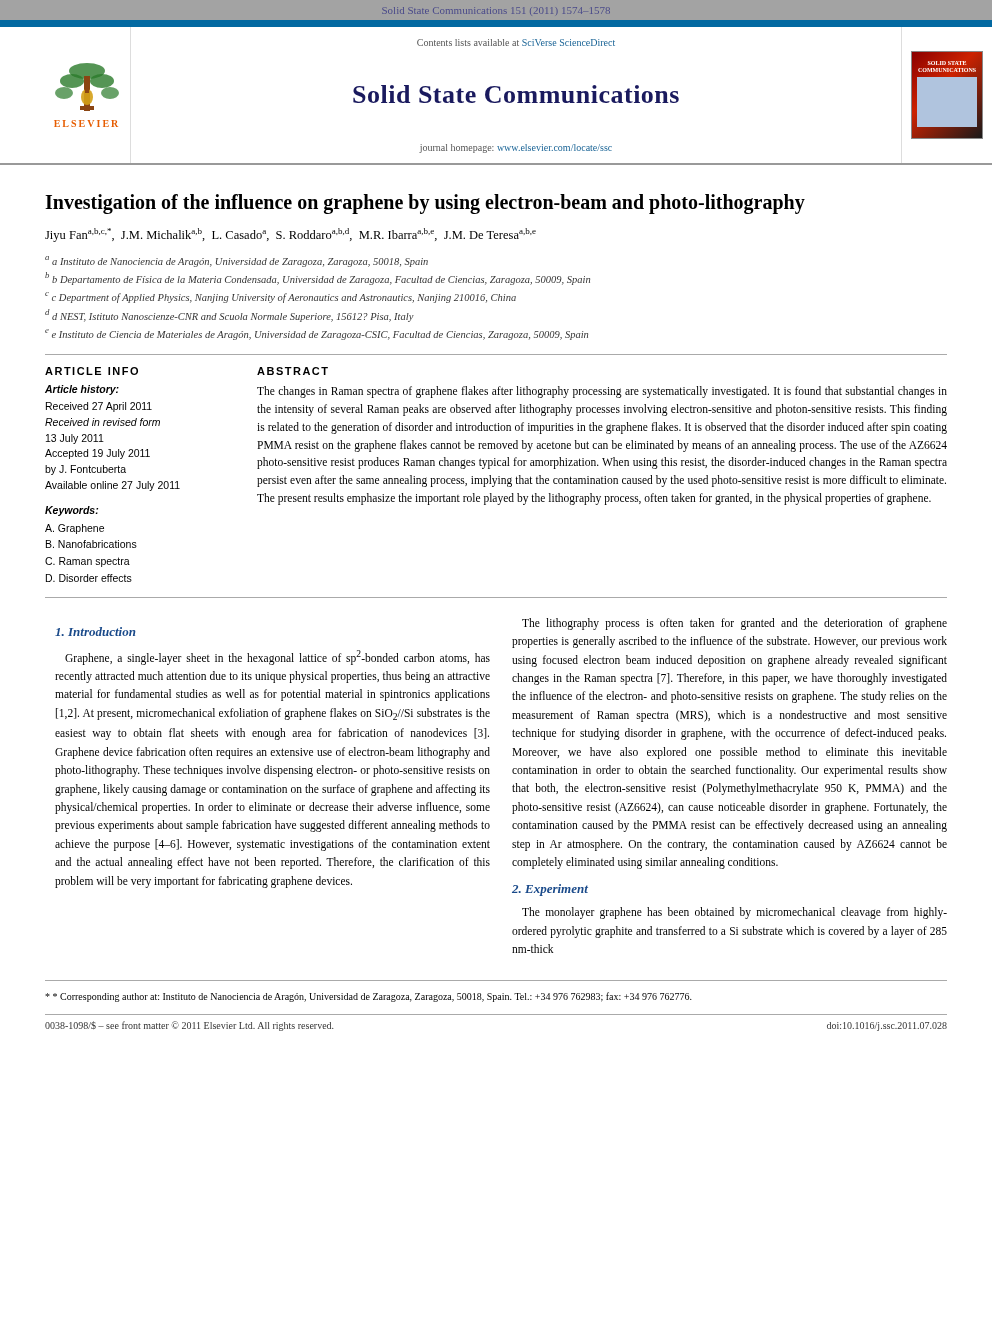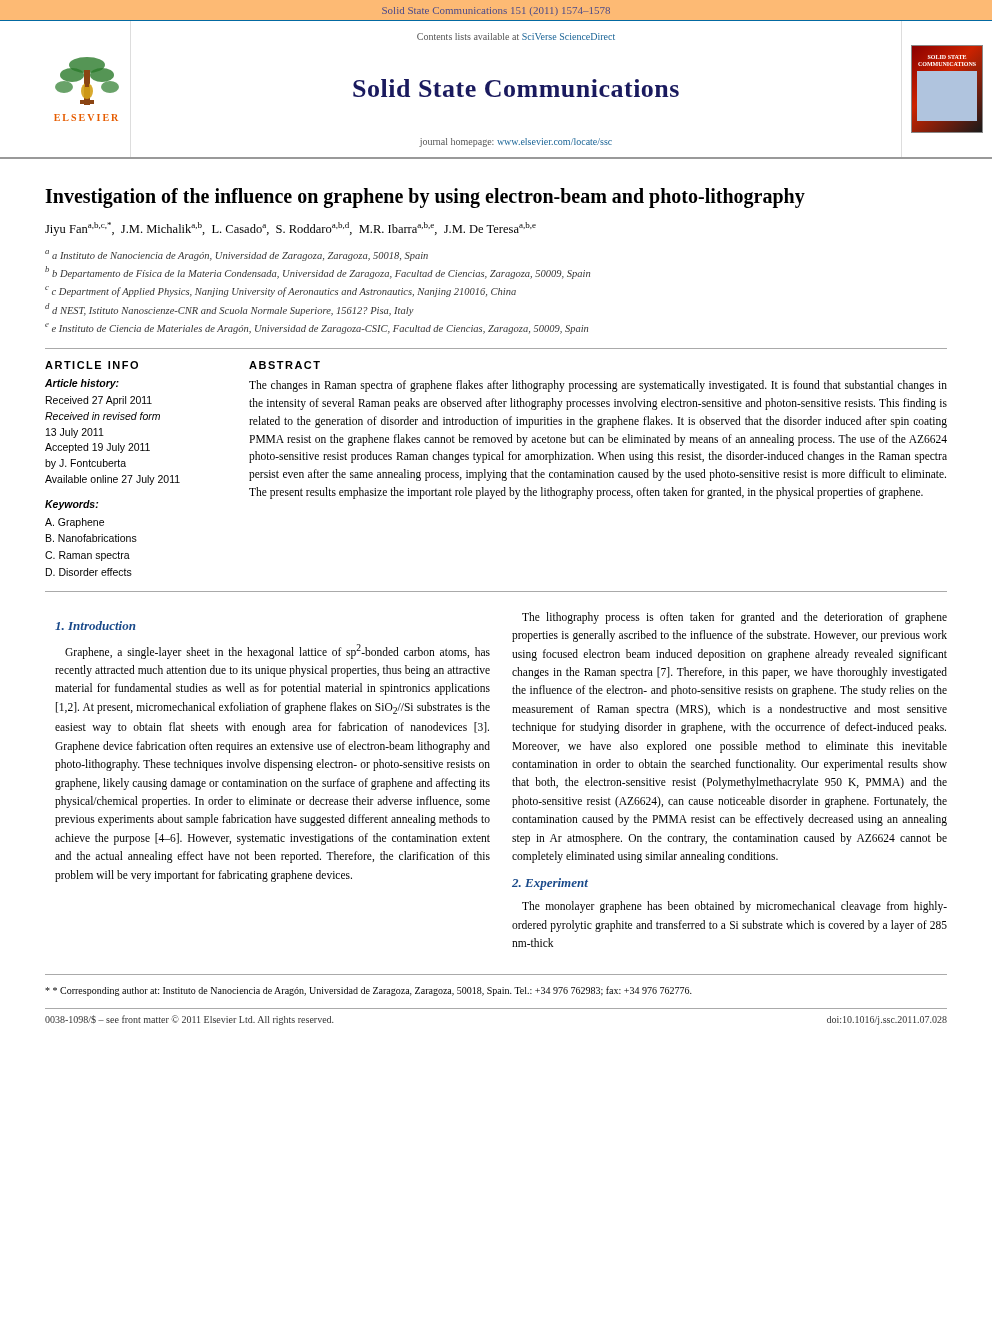--- a/index.html
+++ b/index.html
@@ -7,26 +7,26 @@
       width: 992px;
       min-height: 1323px;
       background: #fff;
       font-family: "Times New Roman", Times, serif;
       font-size: 13px;
       color: #000;
     }
 
     
     .journal-bar {
-      background: #fdba74;
+      background: #a3a3a3;
       text-align: center;
       font-size: 11px;
       color: #4a4a8a;
       padding: 4px 0;
-      border-bottom: 1px solid #0369a1;
+      border-bottom: 7px solid #0369a1;
     }
 
     
     .header-section {
       display: flex;
       align-items: stretch;
       border-bottom: 2px solid #999;
       min-height: 100px;
     }
     .header-left {
@@ -165,21 +165,21 @@
 
     .divider-line {
       border: none;
       border-top: 1px solid #aaa;
       margin: 10px 0;
     }
 
     
     .two-col {
       display: flex;
-      gap: 4px;
+      gap: 12px;
       margin-top: 8px;
     }
     .left-col {
       width: 200px;
       flex-shrink: 0;
     }
     .right-col {
       flex: 1;
     }
 

